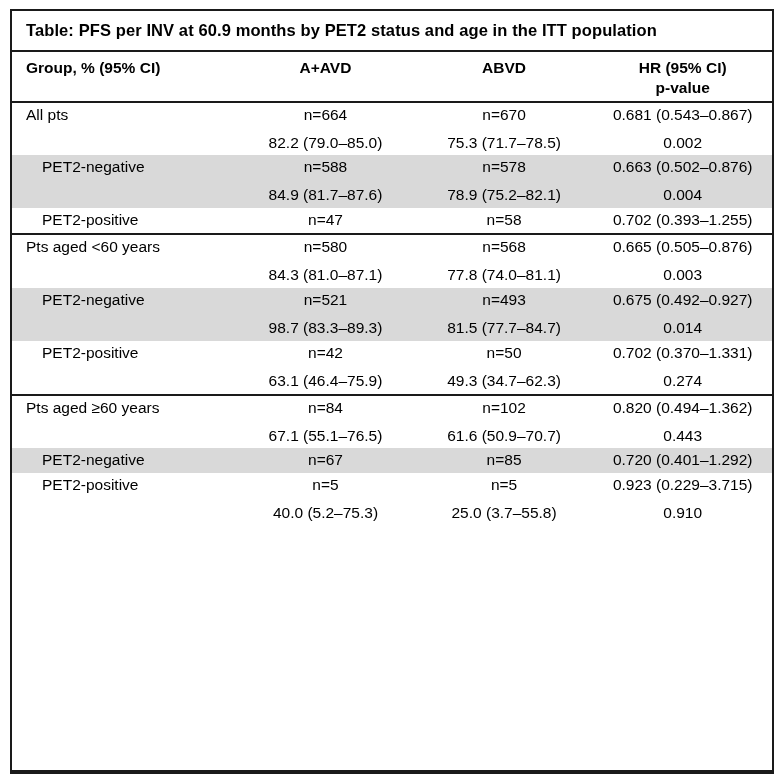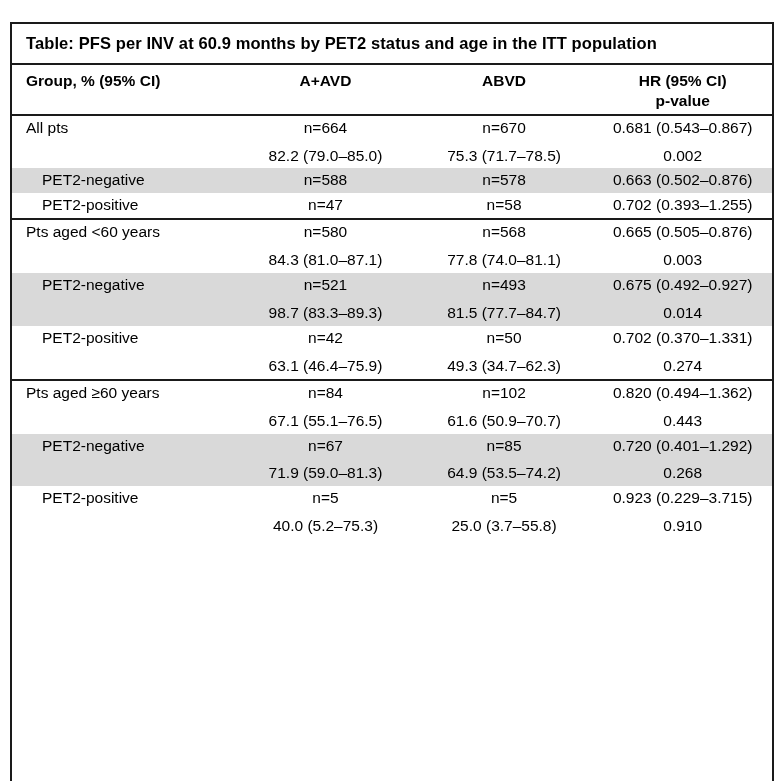--- a/index.html
+++ b/index.html
@@ -11,21 +11,21 @@
     width: 784px;
     height: 781px;
     font-family: "Liberation Sans", sans-serif;
     color: #000000;
     overflow: hidden;
   }
   .page {
     width: 784px;
     height: 781px;
     box-sizing: border-box;
-    padding: 22px 10px 6px 10px;
+    padding: 9px 10px 6px 10px;
     background: #ffffff;
     border-radius: 17px;
   }
   .frame {
     box-sizing: border-box;
     border: 2px solid #1a1a1a;
     width: 764px;
     height: 765px;
     padding: 0;
     background: #ffffff;
@@ -145,20 +145,26 @@
             <td>82.2 (79.0–85.0)</td>
             <td>75.3 (71.7–78.5)</td>
             <td>0.002</td>
           </tr>
           <tr class="shaded n1">
             <td class="label indent">PET2-negative</td>
             <td>n=588</td>
             <td>n=578</td>
             <td>0.663 (0.502–0.876)</td>
           </tr>
+          <tr class="shaded n2">
+            <td class="label"></td>
+            <td>84.9 (81.7–87.6)</td>
+            <td>78.9 (75.2–82.1)</td>
+            <td>0.004</td>
+          </tr>
           <tr class="n1">
             <td class="label indent">PET2-positive</td>
             <td>n=47</td>
             <td>n=58</td>
             <td>0.702 (0.393–1.255)</td>
           </tr>
           <tr class="n1 topline">
             <td class="label">Pts aged &lt;60 years</td>
             <td>n=580</td>
             <td>n=568</td>
@@ -205,26 +211,20 @@
             <td>67.1 (55.1–76.5)</td>
             <td>61.6 (50.9–70.7)</td>
             <td>0.443</td>
           </tr>
           <tr class="shaded n1">
             <td class="label indent">PET2-negative</td>
             <td>n=67</td>
             <td>n=85</td>
             <td>0.720 (0.401–1.292)</td>
           </tr>
-          <tr class="shaded n2">
-            <td class="label"></td>
-            <td>71.9 (59.0–81.3)</td>
-            <td>64.9 (53.5–74.2)</td>
-            <td>0.268</td>
-          </tr>
           <tr class="n1">
             <td class="label indent">PET2-positive</td>
             <td>n=5</td>
             <td>n=5</td>
             <td>0.923 (0.229–3.715)</td>
           </tr>
           <tr class="n2">
             <td class="label"></td>
             <td>40.0 (5.2–75.3)</td>
             <td>25.0 (3.7–55.8)</td>

